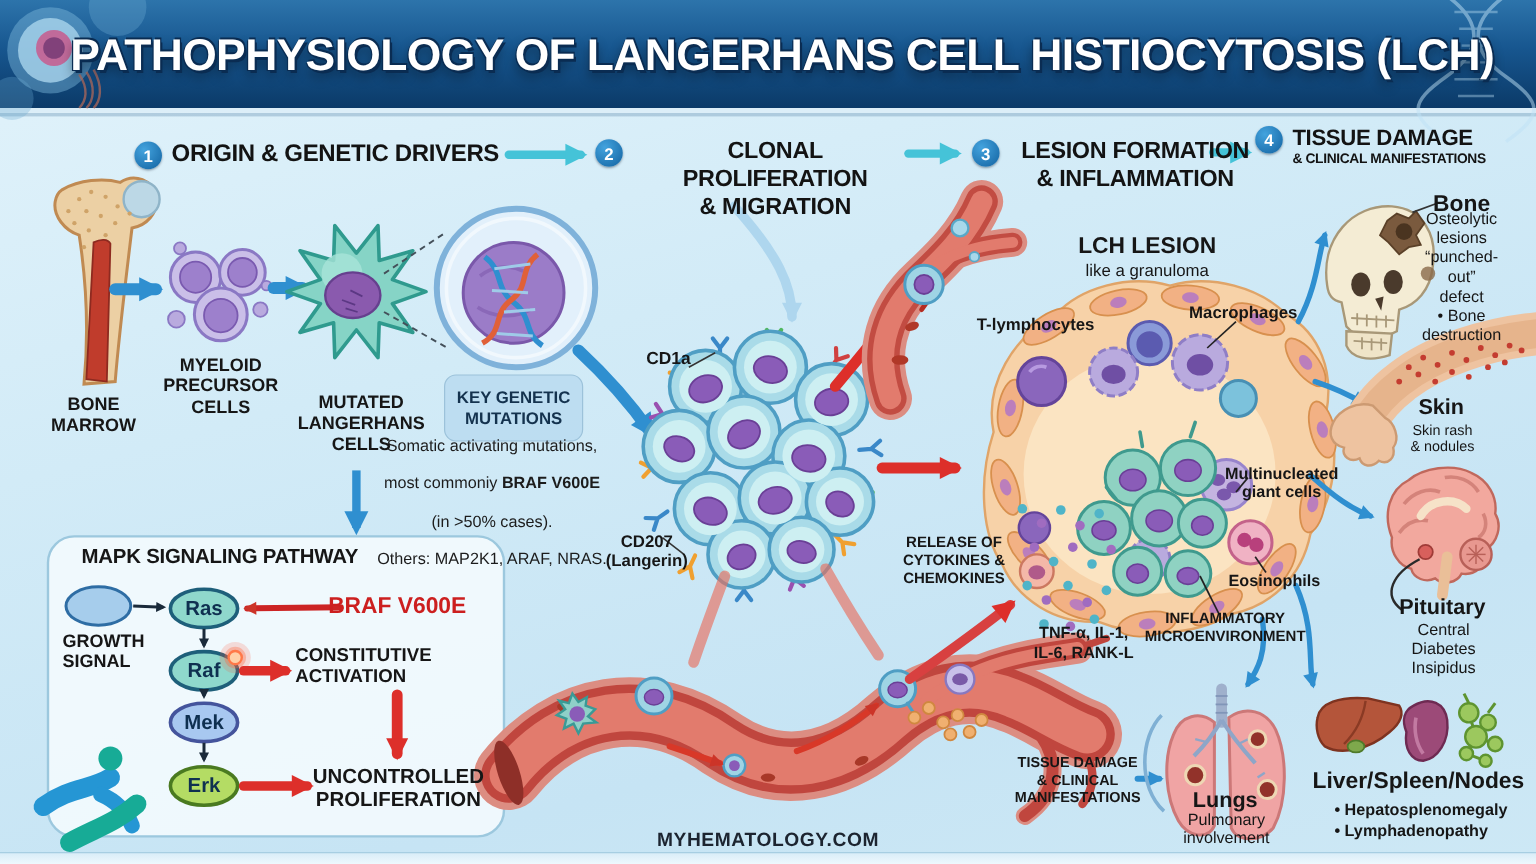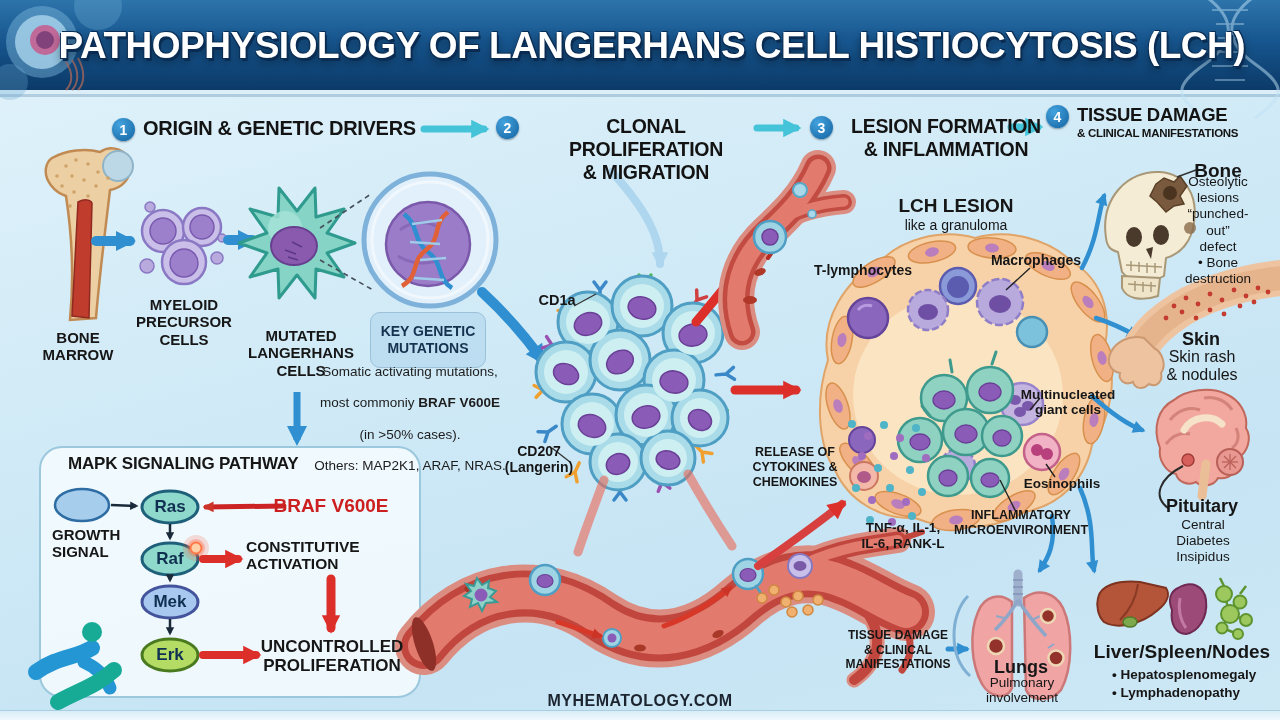--- a/index.html
+++ b/index.html
@@ -716,21 +716,21 @@
   <div class="lbl c b" style="left:903px;top:536px;font-size:13.5px;line-height:1.18;">TNF-α, IL-1,
 IL-6, RANK-L</div>
 
   <div class="lbl c b" style="left:1218px;top:171px;font-size:19px;">Bone</div>
   <div class="lbl c" style="left:1218px;top:231px;font-size:13.5px;line-height:1.2;">Osteolytic
 lesions
 “punched-out”
 defect
 • Bone destruction</div>
   <div class="lbl c b" style="left:1201px;top:339px;font-size:18px;">Skin</div>
-  <div class="lbl c" style="left:1202px;top:366px;font-size:16px;line-height:1.15;">Skin rash
+  <div class="lbl c" style="left:1202px;top:366px;font-size:12px;line-height:1.15;">Skin rash
 &amp; nodules</div>
   <div class="lbl c b" style="left:1202px;top:506px;font-size:18px;">Pituitary</div>
   <div class="lbl c" style="left:1203px;top:541px;font-size:13.5px;line-height:1.18;">Central
 Diabetes
 Insipidus</div>
   <div class="lbl c b" style="left:1021px;top:667px;font-size:18px;">Lungs</div>
   <div class="lbl c" style="left:1022px;top:691px;font-size:13.5px;line-height:1.1;">Pulmonary
 involvement</div>
   <div class="lbl c b" style="left:898px;top:650px;font-size:12px;line-height:1.22;">TISSUE DAMAGE
 &amp; CLINICAL

